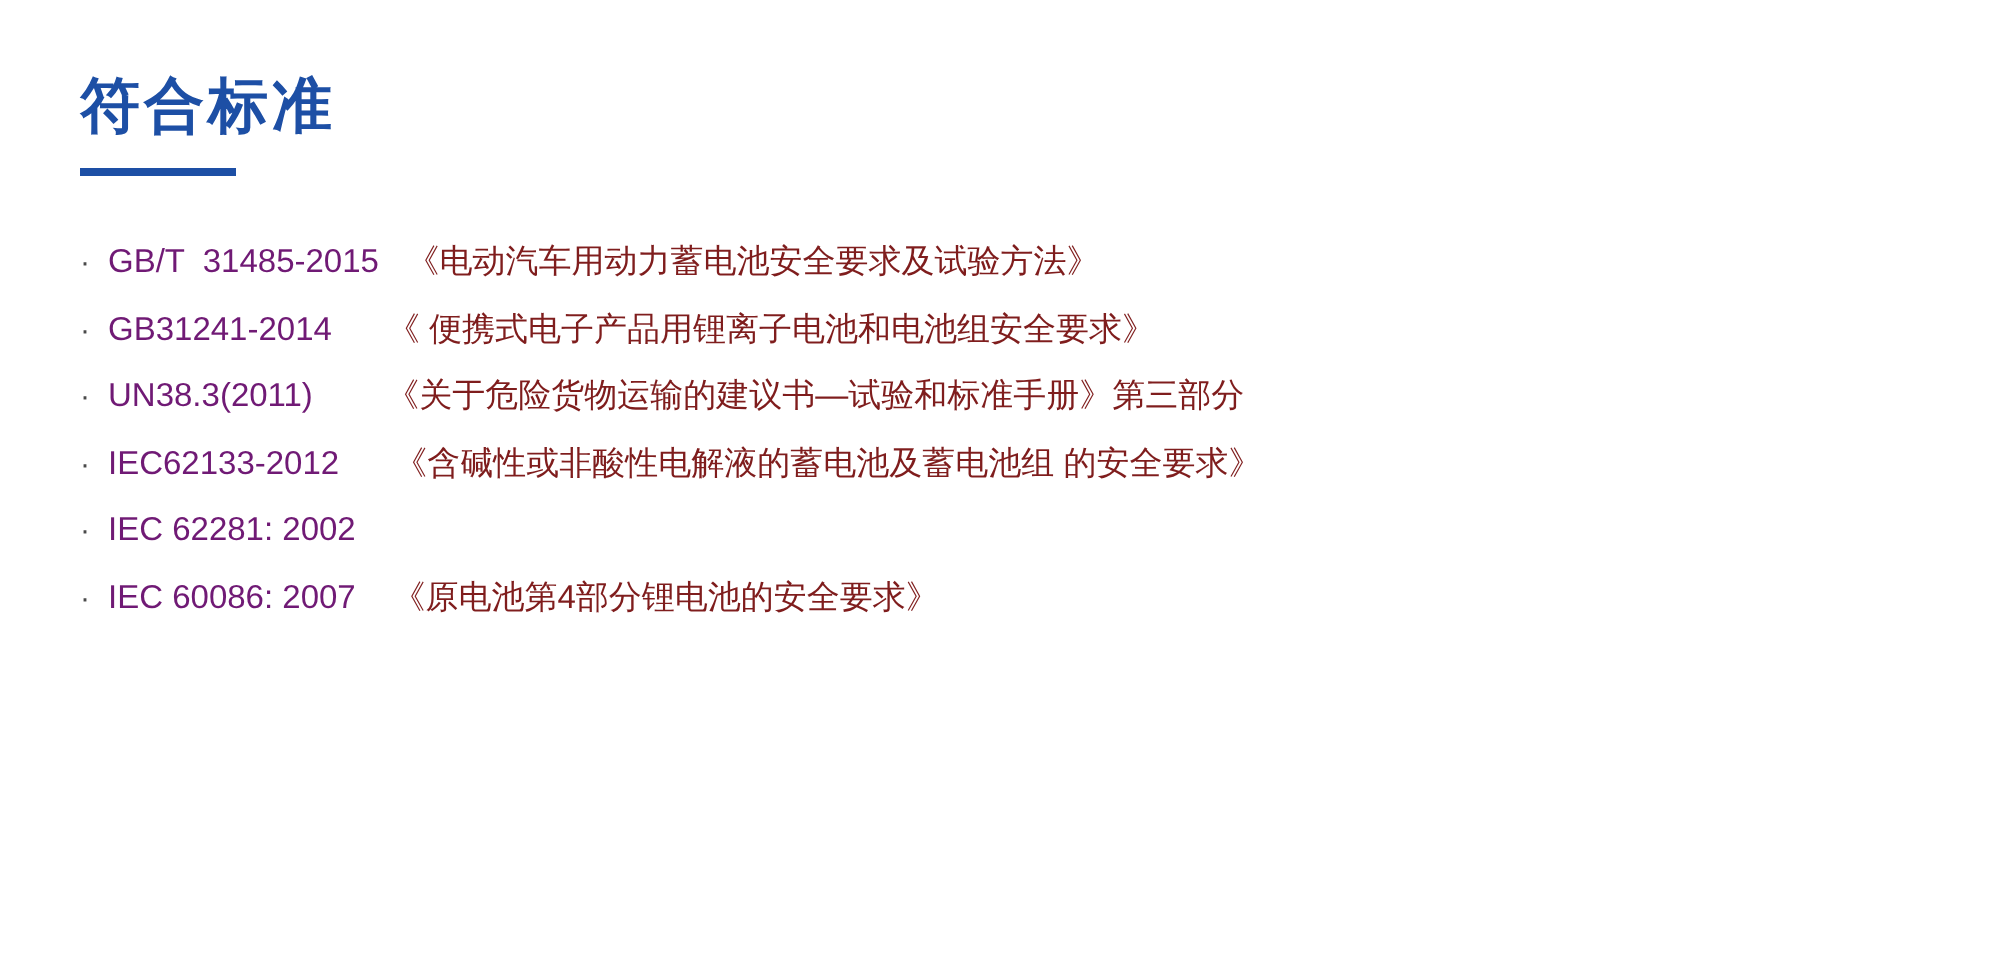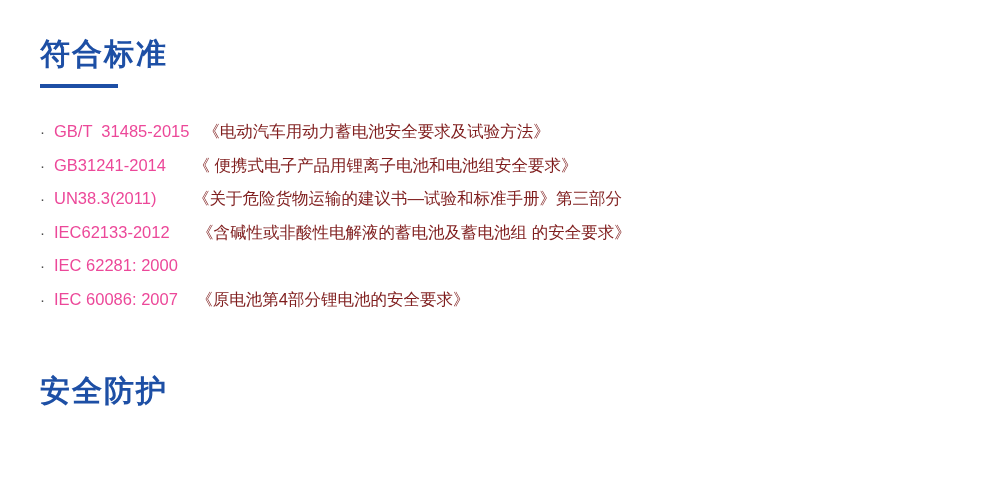--- a/index.html
+++ b/index.html
@@ -58,21 +58,21 @@
   }
   .bullet {
     display: inline-block;
     width: 14px;
     color: #4a4a4a;
     font-size: 15px;
     flex: 0 0 14px;
   }
   .std-code {
     display: inline-block;
-    color: #ec4899;
+    color: #701a75;
   }
   .std-title {
     display: inline-block;
     color: #7f1d1d;
   }
   .sec2 {
     padding-top: 50px;
   }
   .sec2 .section-heading {
     margin: 0;
@@ -121,29 +121,28 @@
         <span class="std-title">《关于危险货物运输的建议书—试验和标准手册》第三部分</span>
       </li>
       <li class="std-item">
         <span class="bullet">·</span>
         <span class="std-code">IEC62133-2012</span>
         <span class="std-gap">      </span>
         <span class="std-title">《含碱性或非酸性电解液的蓄电池及蓄电池组 的安全要求》</span>
       </li>
       <li class="std-item">
         <span class="bullet">·</span>
-        <span class="std-code">IEC 62281: 2000</span>
+        <span class="std-code">IEC 62281: 2002</span>
         <span class="std-gap">    </span>
       </li>
       <li class="std-item">
         <span class="bullet">·</span>
         <span class="std-code">IEC 60086: 2007</span>
         <span class="std-gap">    </span>
         <span class="std-title">《原电池第4部分锂电池的安全要求》</span>
       </li>
     </ul>
   </div>
 
   <div class="section sec2">
-    <h2 class="section-heading">安全防护</h2>
   </div>
 
 </div>
 
 </body></html>

